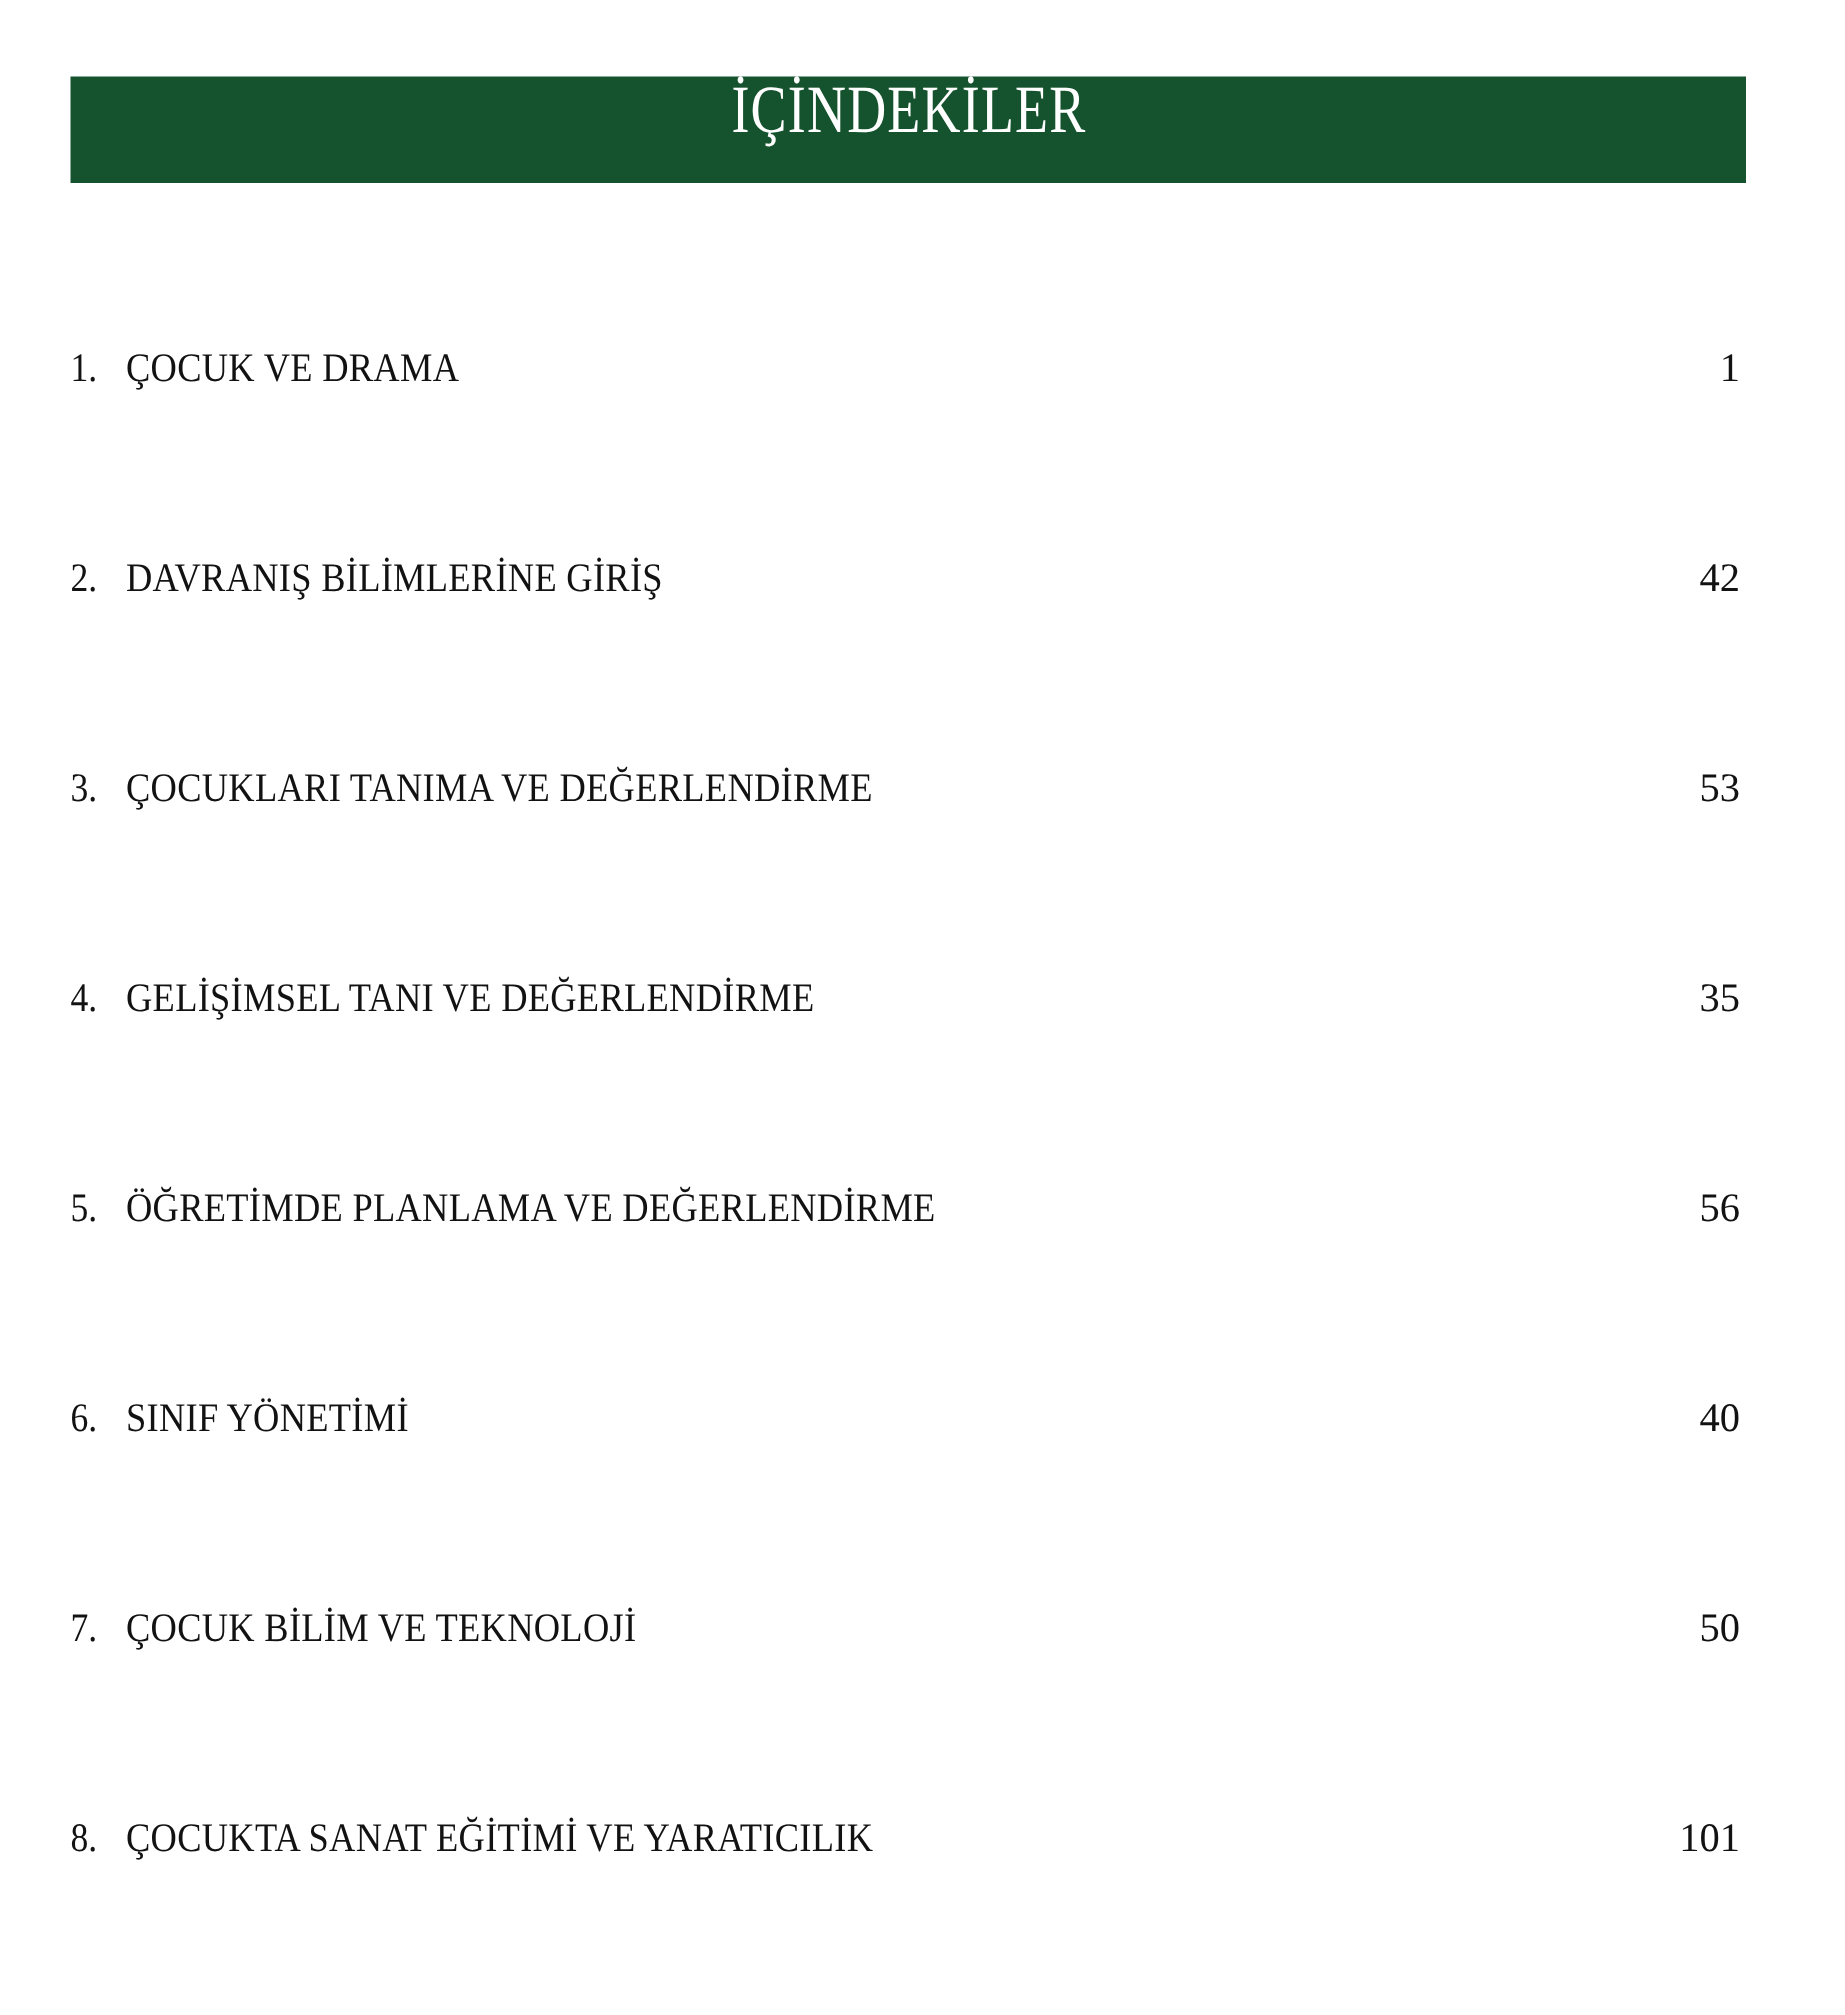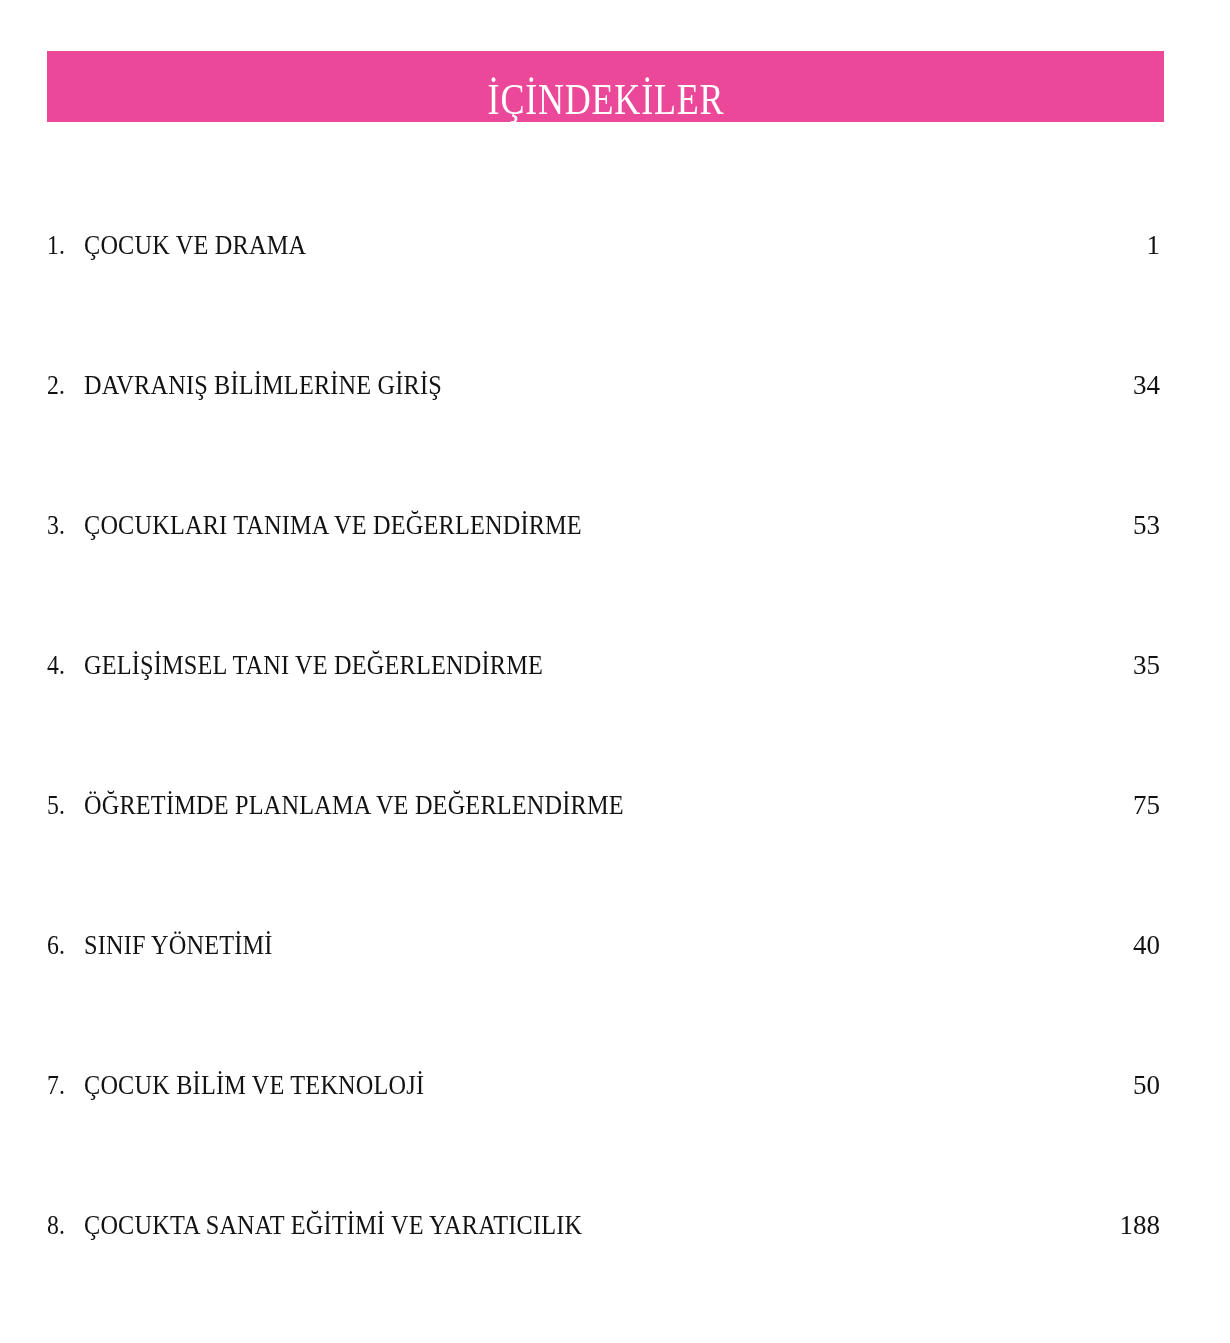--- a/index.html
+++ b/index.html
@@ -23,23 +23,23 @@
     box-sizing: border-box;
   }
 
   
   .toc-header {
     position: absolute;
     left: 47px;
     top: 51px;
     width: 1117px;
     height: 71px;
-    background: #ec4899;
+    background: #14532d;
     display: flex;
-    align-items: flex-end;
+    align-items: flex-start;
     justify-content: center;
   }
   .toc-header-title {
     color: #ffffff;
     font-family: "Liberation Serif", "DejaVu Serif", serif;
     font-size: 45px;
     line-height: 1;
     letter-spacing: 1px;
     transform: scaleX(0.80);
     transform-origin: center center;
@@ -129,59 +129,59 @@
       <span class="toc-num">1.</span>
       <span class="toc-label">ÇOCUK VE DRAMA</span>
       <span class="toc-leader"></span>
       <span class="toc-page">1</span>
     </div>
 
     <div class="toc-entry gap-before-leader">
       <span class="toc-num">2.</span>
       <span class="toc-label">DAVRANIŞ BİLİMLERİNE GİRİŞ</span>
       <span class="toc-leader"></span>
-      <span class="toc-page">34</span>
+      <span class="toc-page">42</span>
     </div>
 
     <div class="toc-entry gap-before-leader">
       <span class="toc-num">3.</span>
       <span class="toc-label">ÇOCUKLARI TANIMA VE DEĞERLENDİRME</span>
       <span class="toc-leader"></span>
       <span class="toc-page">53</span>
     </div>
 
     <div class="toc-entry gap-before-leader">
       <span class="toc-num">4.</span>
       <span class="toc-label">GELİŞİMSEL TANI VE DEĞERLENDİRME</span>
       <span class="toc-leader"></span>
       <span class="toc-page">35</span>
     </div>
 
     <div class="toc-entry gap-before-leader">
       <span class="toc-num">5.</span>
       <span class="toc-label">ÖĞRETİMDE PLANLAMA VE DEĞERLENDİRME</span>
       <span class="toc-leader"></span>
-      <span class="toc-page">75</span>
+      <span class="toc-page">56</span>
     </div>
 
     <div class="toc-entry gap-before-leader">
       <span class="toc-num">6.</span>
       <span class="toc-label">SINIF YÖNETİMİ</span>
       <span class="toc-leader"></span>
       <span class="toc-page">40</span>
     </div>
 
     <div class="toc-entry gap-before-leader">
       <span class="toc-num">7.</span>
       <span class="toc-label">ÇOCUK BİLİM VE TEKNOLOJİ</span>
       <span class="toc-leader"></span>
       <span class="toc-page">50</span>
     </div>
 
     <div class="toc-entry gap-before-leader">
       <span class="toc-num">8.</span>
       <span class="toc-label">ÇOCUKTA SANAT EĞİTİMİ VE YARATICILIK</span>
       <span class="toc-leader"></span>
-      <span class="toc-page">188</span>
+      <span class="toc-page">101</span>
     </div>
 
   </div>
 </div>
 
 </body></html>

